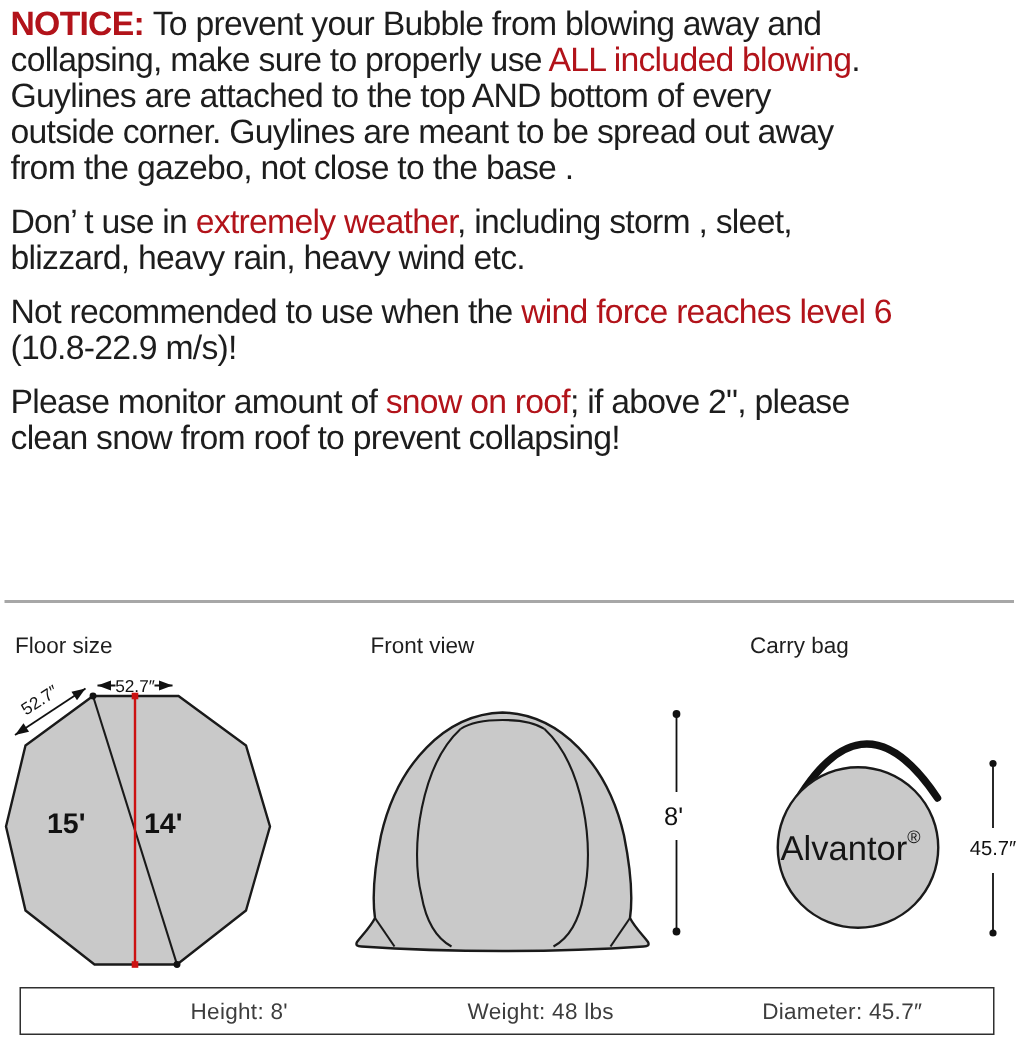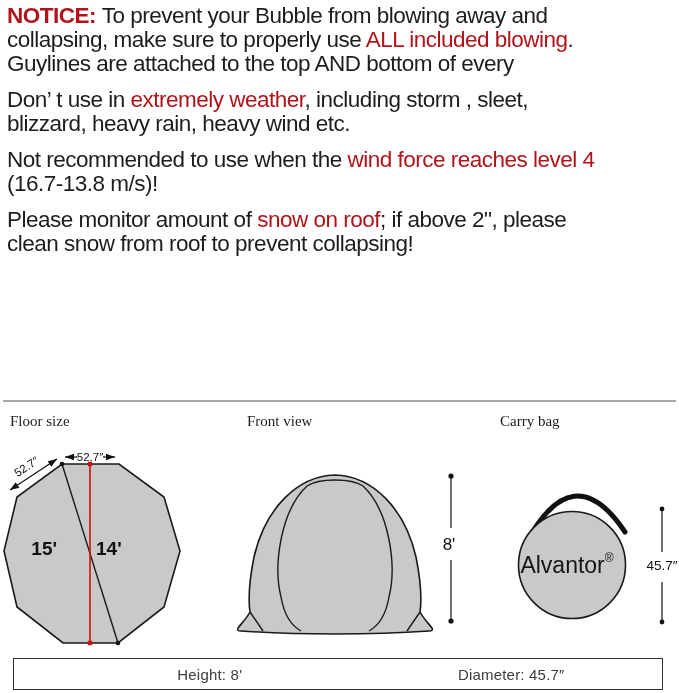--- a/index.html
+++ b/index.html
@@ -19,22 +19,22 @@
   .para{margin:0 0 12px 0;}
   .tline{white-space:pre;}
   .seg.red{color:#b2131a;}
   .seg.red-bold{color:#b2131a;font-weight:bold;}
 
   
   .divider{position:absolute;left:3px;top:400px;width:673px;height:2px;background:#a7a7a7;}
 
   
   .dg-title{
-    position:absolute;top:412px;height:18px;line-height:18px;
-    font-family:Liberation Serif, serif;font-size:15px;color:#1e1e1e;
+    position:absolute;top:422px;height:18px;line-height:18px;
+    font-family:Liberation Sans, sans-serif;font-size:15px;color:#1e1e1e;
   }
   #t-floor{left:10px;}
   #t-front{left:247px;}
   #t-bag{left:500px;}
 
   
   svg{position:absolute;}
   #floor-svg{left:0px;top:445px;}
   #front-svg{left:235px;top:465px;}
   #bag-svg{left:495px;top:488px;}
@@ -64,28 +64,30 @@
 </head>
 <body>
 
 <div class="page">
 
   <div id="notice-block">
       <div class="para">
         <div class="tline"><span class="seg red-bold">NOTICE: </span><span class="seg">To prevent your Bubble from blowing away and</span></div>
         <div class="tline"><span class="seg">collapsing, make sure to properly use </span><span class="seg red">ALL included blowing</span><span class="seg">.</span></div>
         <div class="tline"><span class="seg">Guylines are attached to the top AND bottom of every</span></div>
+        <div class="tline"><span class="seg">outside corner. Guylines are meant to be spread out away</span></div>
+        <div class="tline"><span class="seg">from the gazebo, not close to the base .</span></div>
       </div>
       <div class="para">
         <div class="tline"><span class="seg">Don’ t use in </span><span class="seg red">extremely weather</span><span class="seg">, including storm , sleet,</span></div>
         <div class="tline"><span class="seg">blizzard, heavy rain, heavy wind etc.</span></div>
       </div>
       <div class="para">
-        <div class="tline"><span class="seg">Not recommended to use when the </span><span class="seg red">wind force reaches level 4</span></div>
-        <div class="tline"><span class="seg">(16.7-13.8 m/s)!</span></div>
+        <div class="tline"><span class="seg">Not recommended to use when the </span><span class="seg red">wind force reaches level 6</span></div>
+        <div class="tline"><span class="seg">(10.8-22.9 m/s)!</span></div>
       </div>
       <div class="para">
         <div class="tline"><span class="seg">Please monitor amount of </span><span class="seg red">snow on roof</span><span class="seg">; if above 2", please</span></div>
         <div class="tline"><span class="seg">clean snow from roof to prevent collapsing!</span></div>
       </div>
     </div>
 
   <div class="divider"></div>
 
   <div class="dg-title" id="t-floor">Floor size</div>
@@ -143,16 +145,17 @@
 
     <circle cx="167" cy="21" r="2.4" fill="#111"></circle>
     <circle cx="167" cy="134" r="2.4" fill="#111"></circle>
     <line class="dimline" x1="167" y1="23" x2="167" y2="64"></line>
     <line class="dimline" x1="167" y1="94" x2="167" y2="132"></line>
     <text class="dim-text-sm" x="167" y="82" text-anchor="middle">45.7″</text>
   </svg>
 
   <div class="spec-table">
     <div class="spec-cell">Height: 8'</div>
+    <div class="spec-cell">Weight: 48 lbs</div>
     <div class="spec-cell">Diameter: 45.7″</div>
   </div>
 
 </div>
 
 </body></html>

